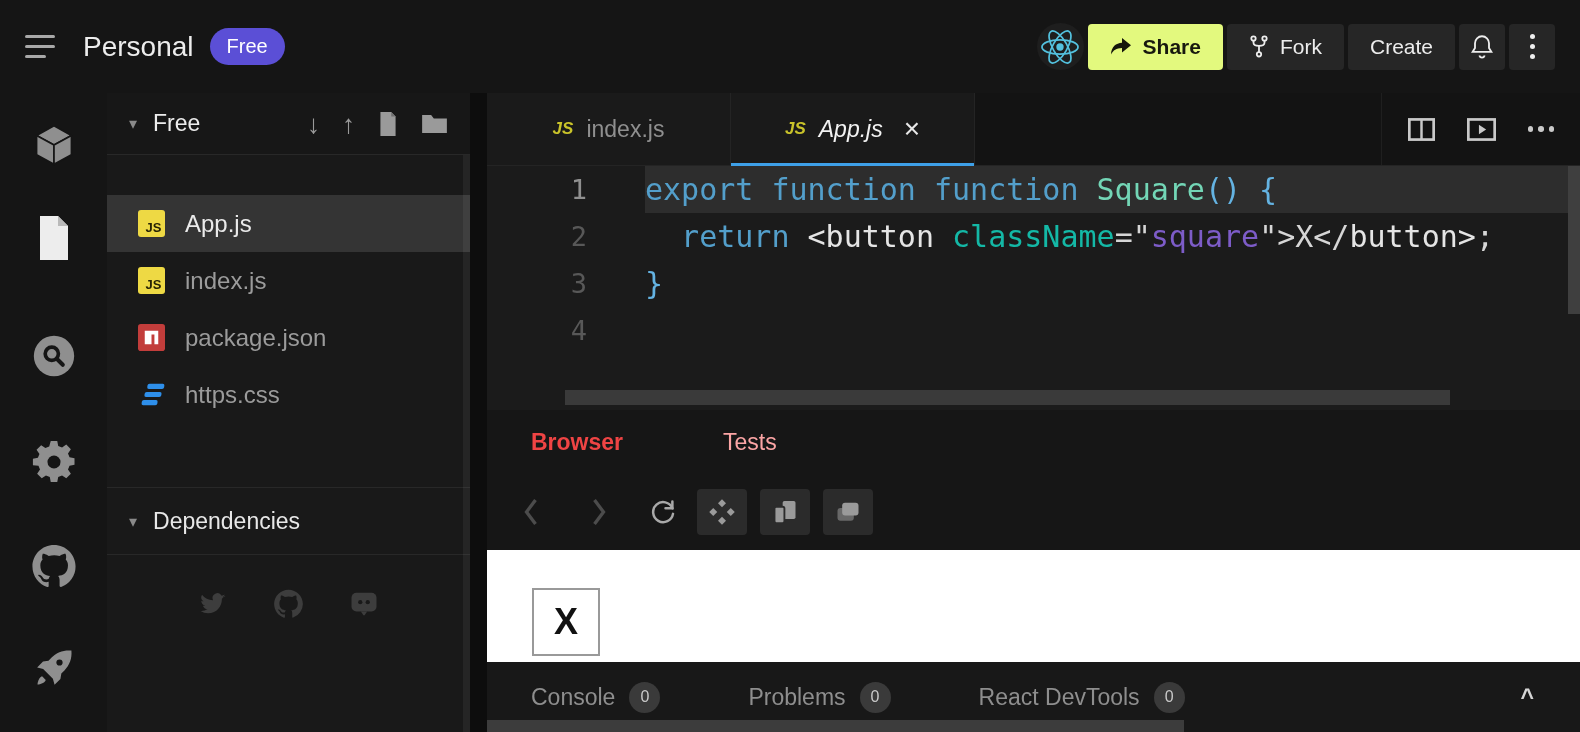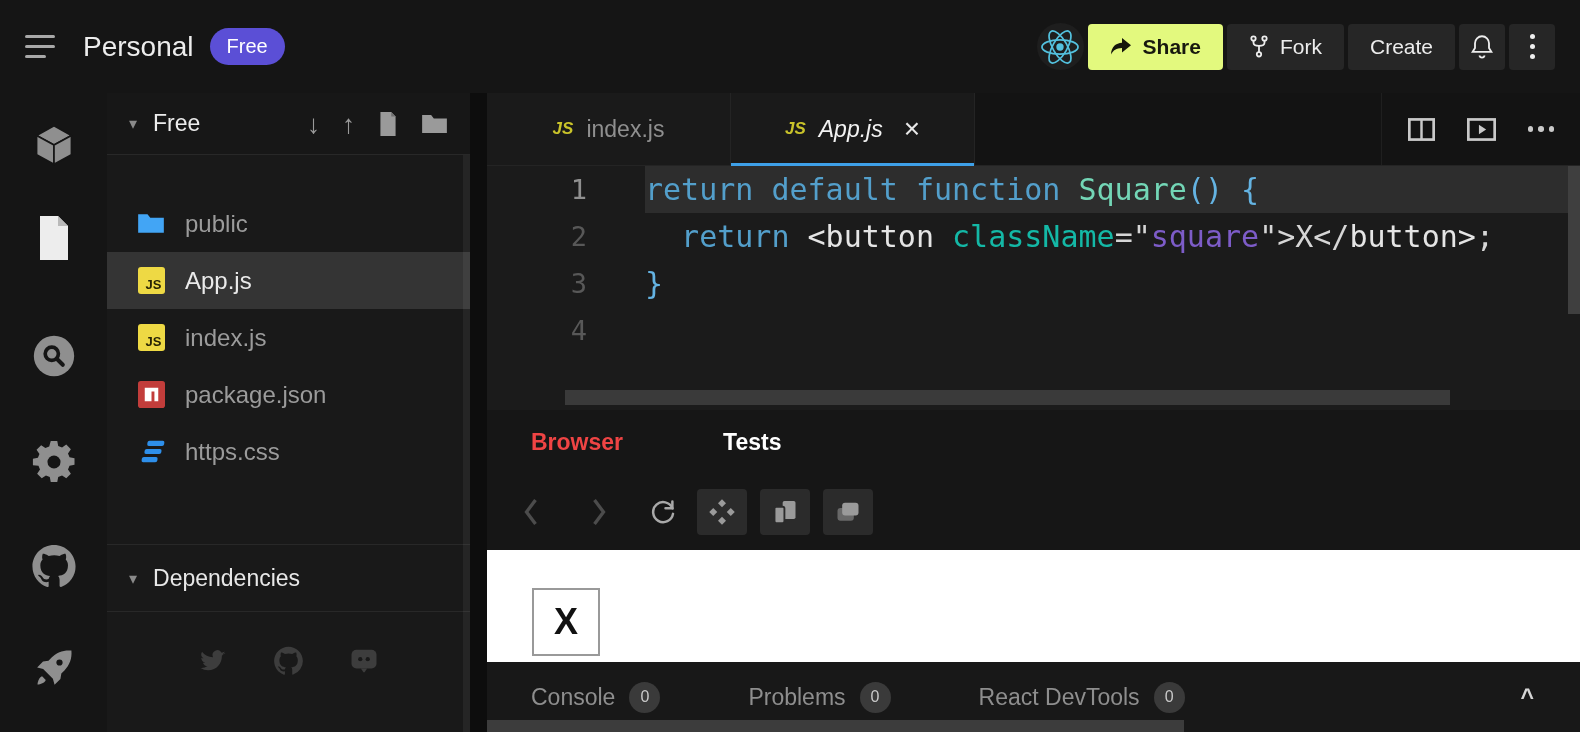--- a/index.html
+++ b/index.html
@@ -66,21 +66,21 @@
   .line.cur .lbody{background:#2d2d2d;}
   .line.cur .lnum{color:#8f8f8f;}
   .keyword{color:#539fcb}.func{color:#73d6b6}.tag{color:#e5e5e5}.attr{color:#14b8a6}
   .string{color:#7d5cc8}.punct{color:#64b3e2}.plain{color:#d6d6d6}
   .hthumb{position:absolute;left:78px;bottom:5px;width:885px;height:15px;background:#3a3a3a;cursor:pointer;}
   .vthumb{position:absolute;right:0;top:0;width:12px;height:148px;background:#3f3f3f;cursor:pointer;}
 
   
   .bpanel{position:absolute;top:317px;left:0;right:0;height:140px;background:#161616;}
   .btabs{height:64px;display:flex;align-items:center;padding-left:44px;gap:100px;font-size:23px;}
-  .btab{color:#ffffff;cursor:pointer;font-weight:bold;}
+  .btab{color:#fca5a5;cursor:pointer;}
   .btab.active{color:#ef4444;font-weight:600;}
   .bnav{height:76px;display:flex;align-items:center;padding:0 23px;}
   .navbtn{width:42px;display:flex;justify-content:center;cursor:pointer;}
   .urlbar{flex:1;height:46px;background:#2b2b2b;border:none;outline:none;border-radius:4px;color:#dedede;
           font-size:22px;padding:0 18px;margin:0 14px;font-family:"Liberation Sans",sans-serif;}
   .pbtn{width:50px;height:46px;background:#2b2b2b;border-radius:4px;display:flex;align-items:center;justify-content:center;margin-left:13px;cursor:pointer;}
 
   
   .preview{position:absolute;top:457px;left:0;right:0;height:112px;background:#ffffff;}
   .xbtn{position:absolute;left:45px;top:38px;width:68px;height:68px;background:#fff;border:2px solid #999;
@@ -207,28 +207,20 @@
           <path d="M3 1h10l4 4v18H3z" fill="#9a9a9a"></path>
             <path d="M13 1l4 4h-4z" fill="#6f6f6f"></path>
         </svg>
         <svg width="27" height="22" viewBox="0 0 24 18">
           <path d="M1 1h8l2.4 3H23v13H1z" fill="#9a9a9a"></path>
         </svg>
       </span>
     </div>
 
     <div class="filelist">
-      <div class="frow">
-        <span class="ficon">
-          <svg width="28" height="23" viewBox="0 0 24 18">
-              <path d="M1 1h8l2.4 3H23v13H1z" fill="#42a5f5"></path>
-            </svg>
-        </span>
-        <span>public</span>
-      </div>
       <div class="frow sel">
         <span class="ficon">
           <span class="jsbadge">JS</span>
         </span>
         <span>App.js</span>
       </div>
       <div class="frow">
         <span class="ficon">
           <span class="jsbadge">JS</span>
         </span>
@@ -306,21 +298,21 @@
             <i></i>
             <i></i>
             <i></i>
           </span>
       </div>
     </div>
 
     <div class="code">
       <div class="line cur">
         <span class="lnum">1</span>
-        <span class="lbody"><span class="keyword">return default function </span><span class="func">Square</span><span class="punct">() {</span></span>
+        <span class="lbody"><span class="keyword">export function function </span><span class="func">Square</span><span class="punct">() {</span></span>
       </div>
       <div class="line">
         <span class="lnum">2</span>
         <span class="lbody"><span class="keyword">  return </span><span class="tag">&lt;button </span><span class="attr">className</span><span class="plain">="</span><span class="string">square</span><span class="plain">"</span><span class="plain">&gt;X&lt;/</span><span class="tag">button</span><span class="tag">&gt;</span><span class="plain">;</span></span>
       </div>
       <div class="line">
         <span class="lnum">3</span>
         <span class="lbody"><span class="punct">}</span></span>
       </div>
       <div class="line">

